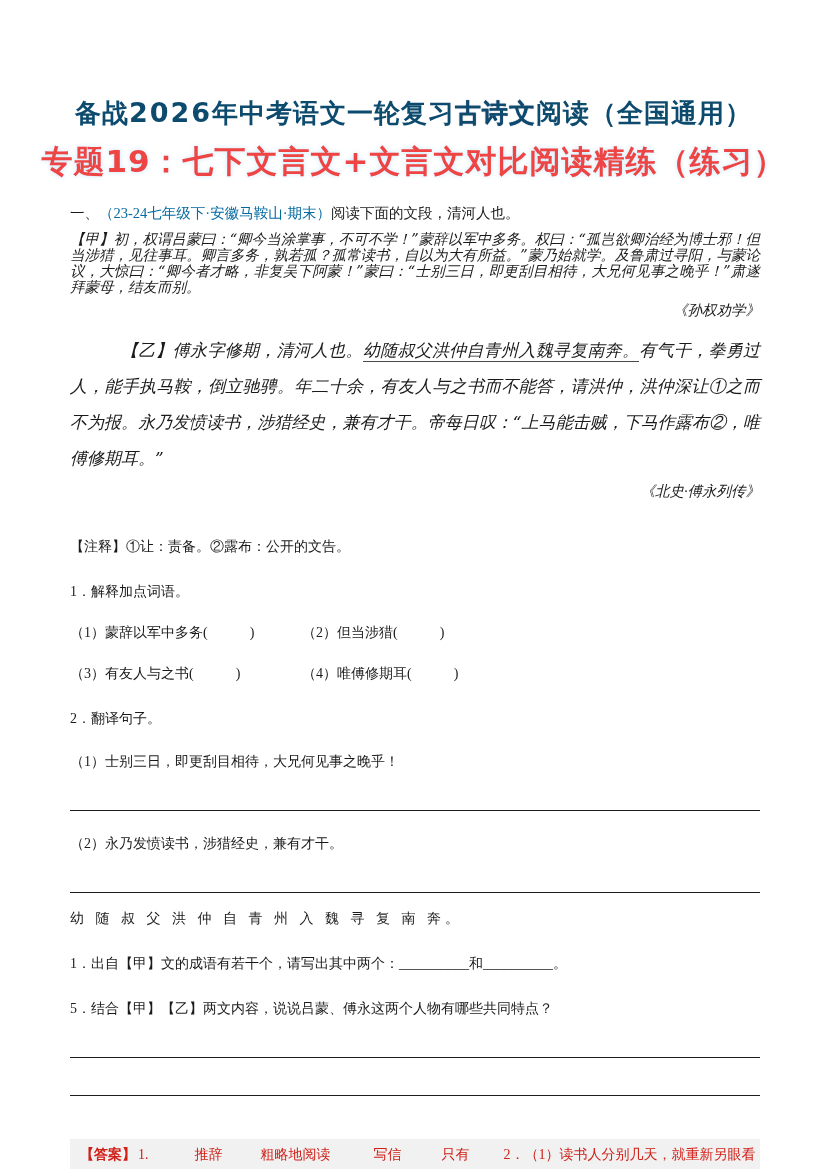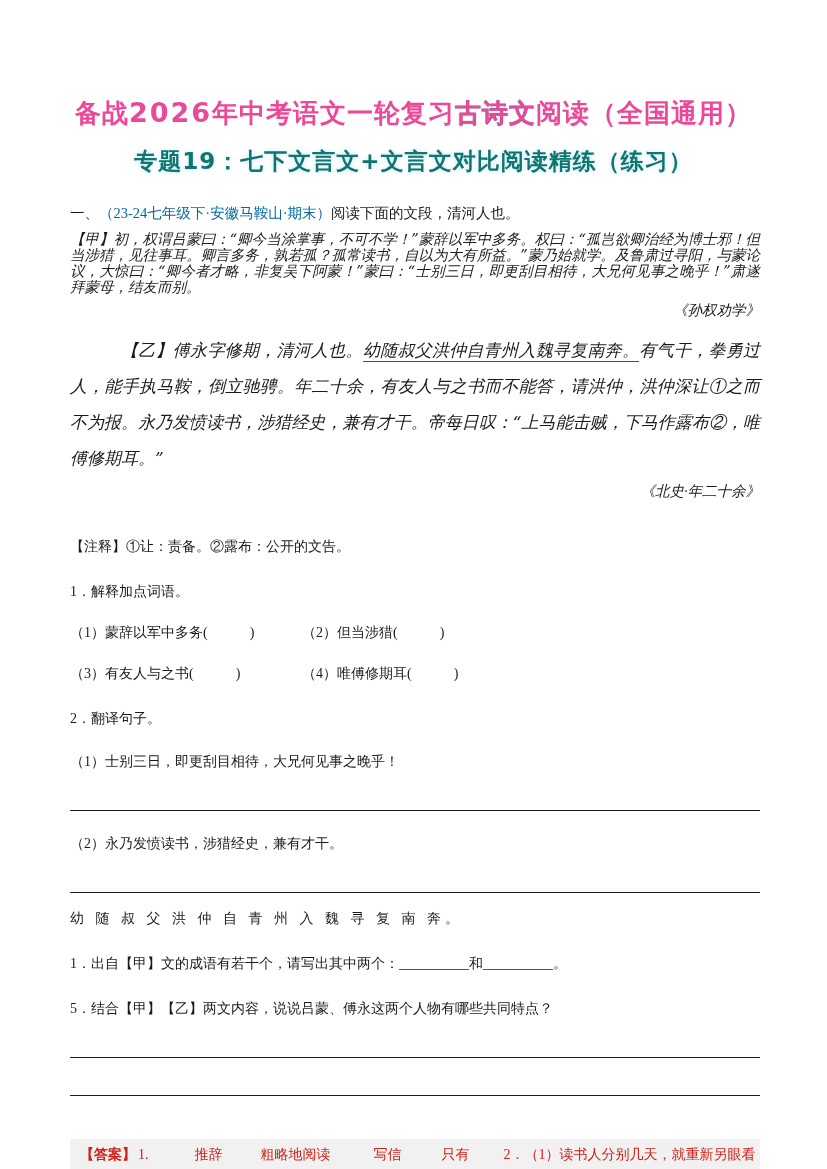--- a/index.html
+++ b/index.html
@@ -8,29 +8,29 @@
     background:#ffffff;
     font-family:"Liberation Serif","DejaVu Serif",serif;
     color:#1a1a1a;
     overflow:hidden;
   }
   .page{width:827px;height:1169px;position:relative;background:#ffffff;}
 
   
   .title-block{padding-top:96px;text-align:center;}
   .title-line1{
-    font-size:26px;font-weight:bold;color:#ec4899;
+    font-size:26px;font-weight:bold;color:#0c4a6e;
     font-family:"DejaVu Sans","Liberation Sans",sans-serif;
     letter-spacing:1px;line-height:34px;
   }
   .title-line1 .year{font-size:27px;letter-spacing:2px;}
   .title-line1 .emph{font-weight:900;text-shadow:0 0 1px #1f3864;}
   .title-line2{
     margin-top:15px;
-    font-size:23px;font-weight:bold;color:#0f766e;
+    font-size:31px;font-weight:bold;color:#ef4444;
     font-family:"DejaVu Sans","Liberation Sans",sans-serif;
     letter-spacing:1px;line-height:32px;
     text-shadow:0 0 5px rgba(130,200,245,0.45);
   }
 
   
   .content{margin:26px 67px 0 70px;}
   .section-head{font-size:14.5px;line-height:21px;margin:0;}
   .exam-tag{color:#0369a1;}
 
@@ -107,21 +107,21 @@
     </p>
 
     <p class="passage-jia">【甲】初，权谓吕蒙曰：“卿今当涂掌事，不可不学！”蒙辞以军中多务。权曰：“孤岂欲卿治经为博士邪！但当涉猎，见往事耳。卿言多务，孰若孤？孤常读书，自以为大有所益。”蒙乃始就学。及鲁肃过寻阳，与蒙论议，大惊曰：“卿今者才略，非复吴下阿蒙！”蒙曰：“士别三日，即更刮目相待，大兄何见事之晚乎！”肃遂拜蒙母，结友而别。</p>
 
     <p class="source">《孙权劝学》</p>
 
     <p class="passage-yi">
       <span>【乙】傅永字修期，清河人也。</span><span class="u-line">幼随叔父洪仲自青州入魏寻复南奔。</span><span>有气干，拳勇过人，能手执马鞍，倒立驰骋。年二十余，有友人与之书而不能答，请洪仲，洪仲深让①之而不为报。永乃发愤读书，涉猎经史，兼有才干。帝每日叹：“上马能击贼，下马作露布②，唯傅修期耳。”</span>
     </p>
 
-    <p class="source">《北史·年二十余》</p>
+    <p class="source">《北史·傅永列传》</p>
 
     <p class="note">【注释】①让：责备。②露布：公开的文告。</p>
 
     <p class="q">1．解释加点词语。</p>
 
     <p class="q-item-row">
       <span class="q-sub-first">（1）蒙辞以军中多务(　　　)</span><span>（2）但当涉猎(　　　)</span>
     </p>
     <p class="q-item-row">
       <span class="q-sub-first">（3）有友人与之书(　　　)</span><span>（4）唯傅修期耳(　　　)</span>

